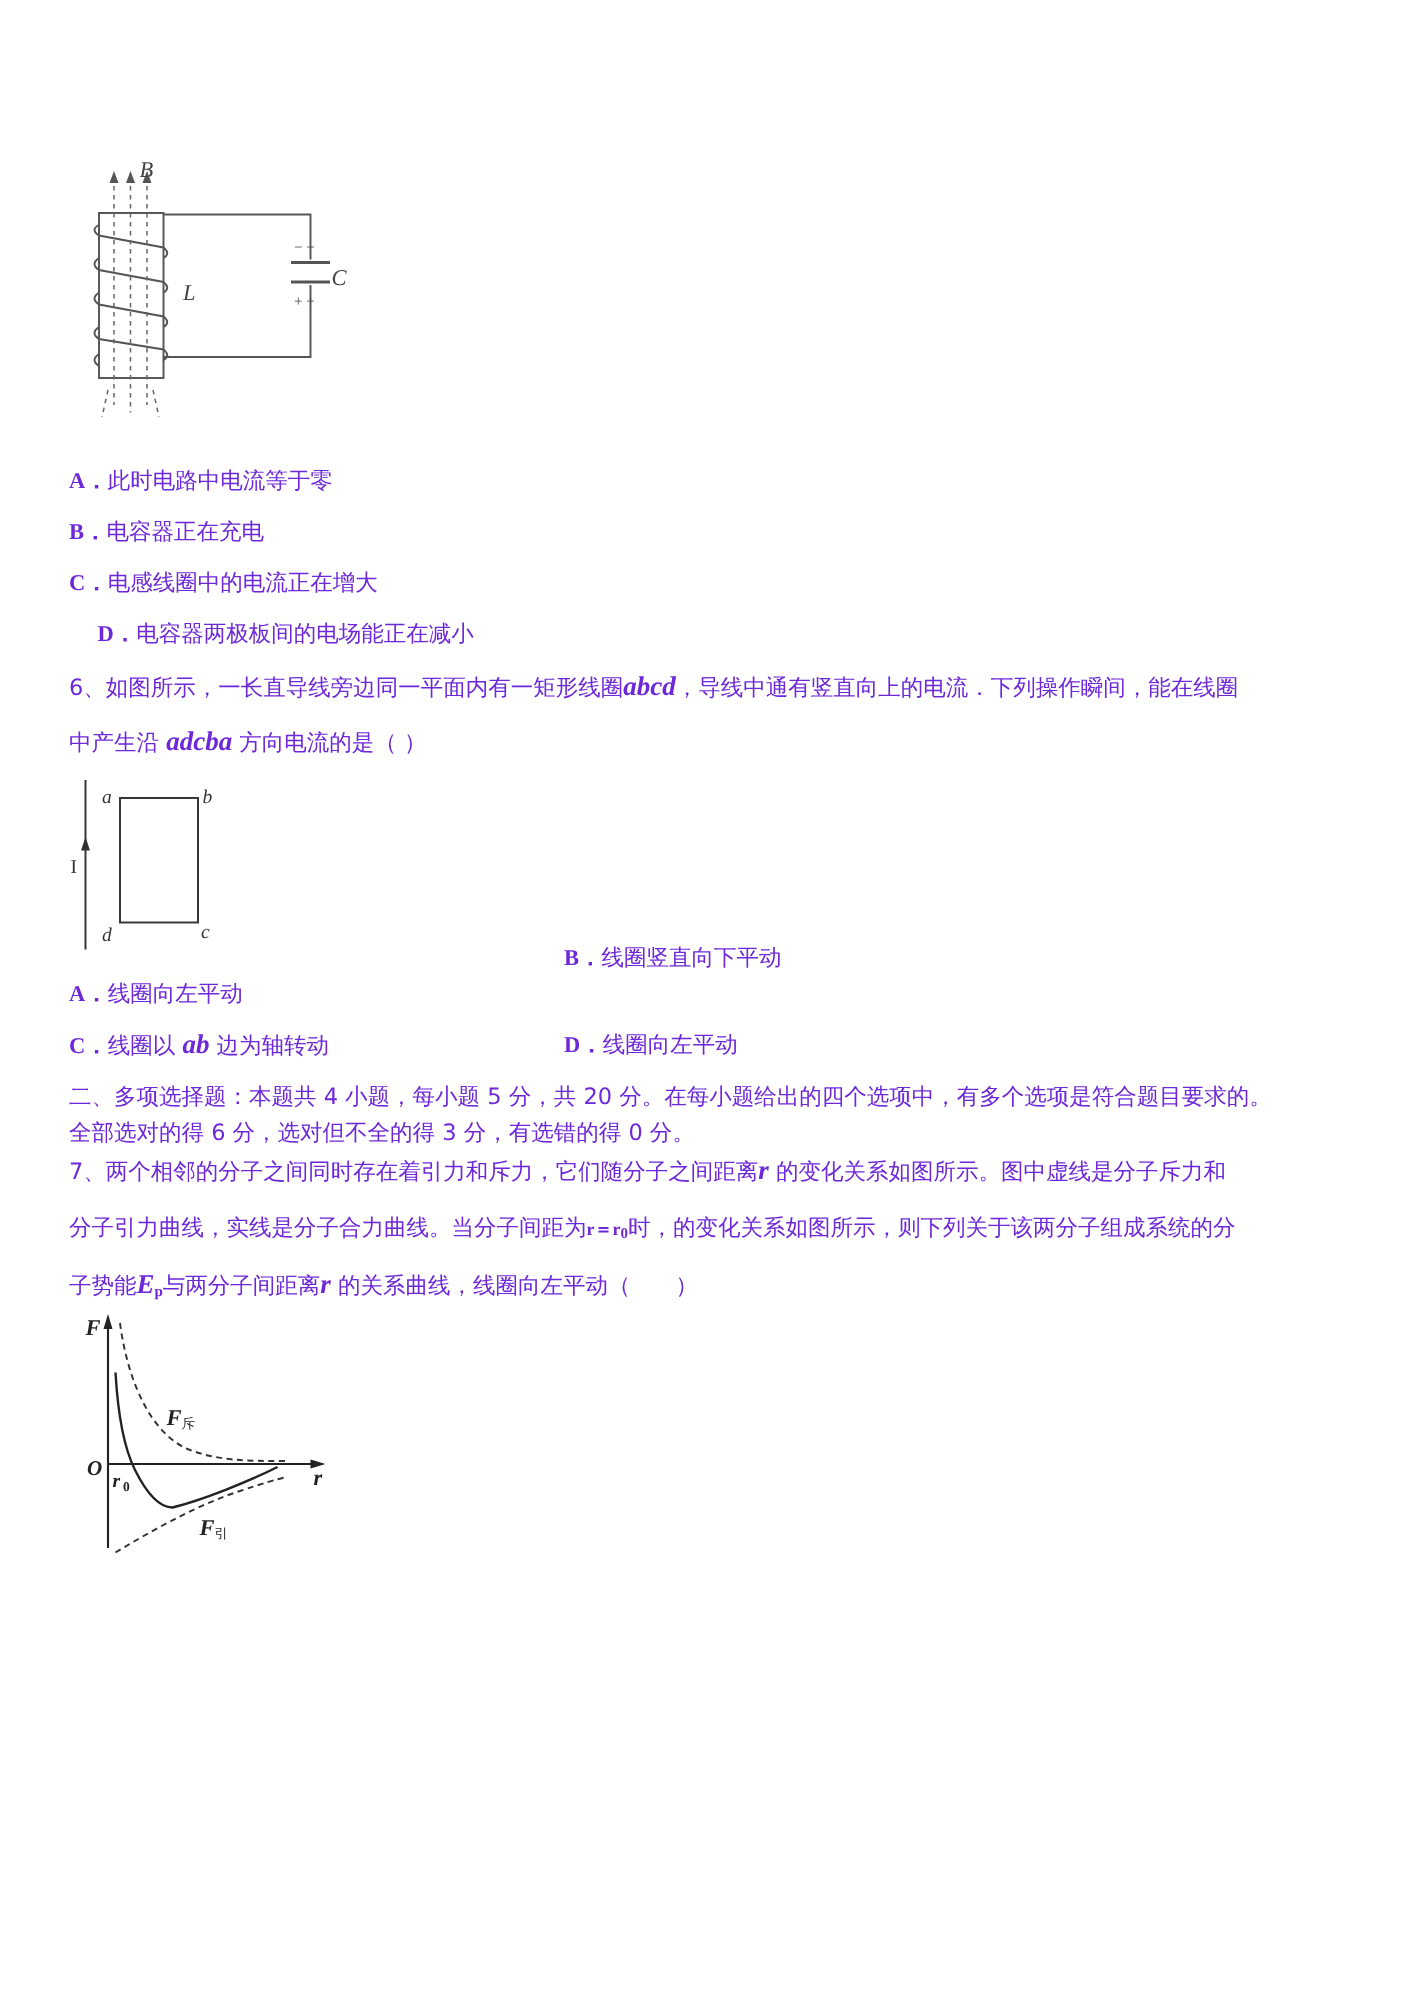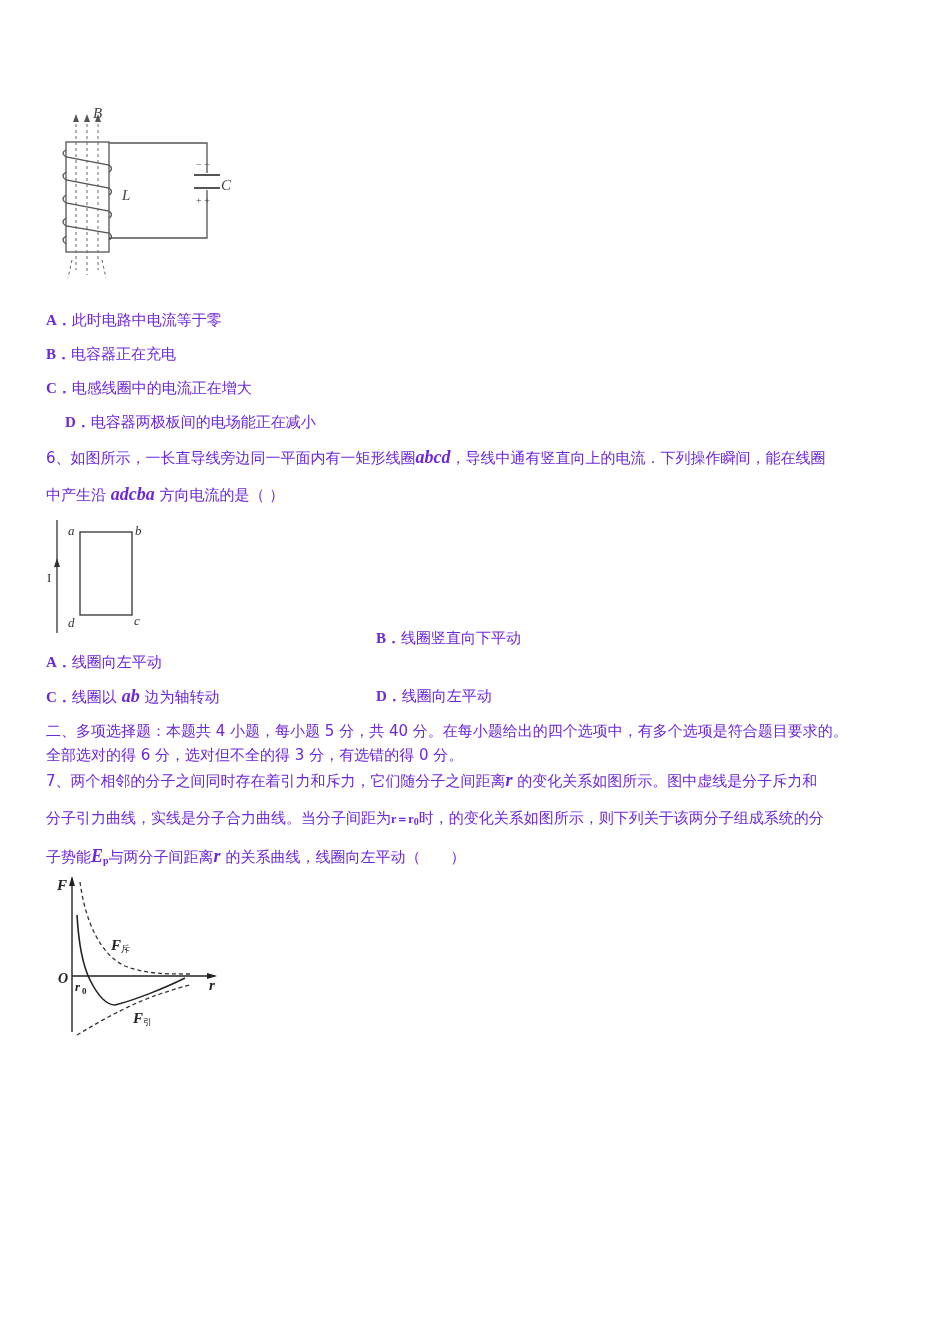--- a/index.html
+++ b/index.html
@@ -132,21 +132,21 @@
 <div class="line" style="top:628px; left:376px;">
   <span class="opt-letter">B．</span><span>线圈竖直向下平动</span>
 </div>
 <div class="line" style="top:686px;">
   <span class="opt-letter">C．</span><span>线圈以</span> <span class="it">ab</span> <span>边为轴转动</span>
 </div>
 <div class="line" style="top:686px; left:376px;">
   <span class="opt-letter">D．</span><span>线圈向左平动</span>
 </div>
 
-<div class="line" style="top:721px;">二、多项选择题：本题共 4 小题，每小题 5 分，共 40 分。在每小题给出的四个选项中，有多个选项是符合题目要求的。</div>
+<div class="line" style="top:721px;">二、多项选择题：本题共 4 小题，每小题 5 分，共 20 分。在每小题给出的四个选项中，有多个选项是符合题目要求的。</div>
 <div class="line" style="top:745px;">全部选对的得 6 分，选对但不全的得 3 分，有选错的得 0 分。</div>
 
 <div class="line" style="top:770px;">
   <span>7、</span><span>两个相邻的分子之间同时存在着引力和斥力，它们随分子之间距离</span><span class="it">r</span> <span>的变化关系如图所示。图中虚线是分子斥力和</span>
 </div>
 <div class="line" style="top:808px;">
   <span>分子引力曲线，实线是分子合力曲线。当分子间距为</span><span class="bold-serif">r＝r</span><span class="sub bold-serif">0</span><span>时，的变化关系如图所示，则下列关于该两分子组成系统的分</span>
 </div>
 <div class="line" style="top:846px;">
   <span>子势能</span><span class="it">E</span><span class="sub bold-serif">p</span><span>与两分子间距离</span><span class="it">r</span> <span>的关系曲线，线圈向左平动（　　）</span>

